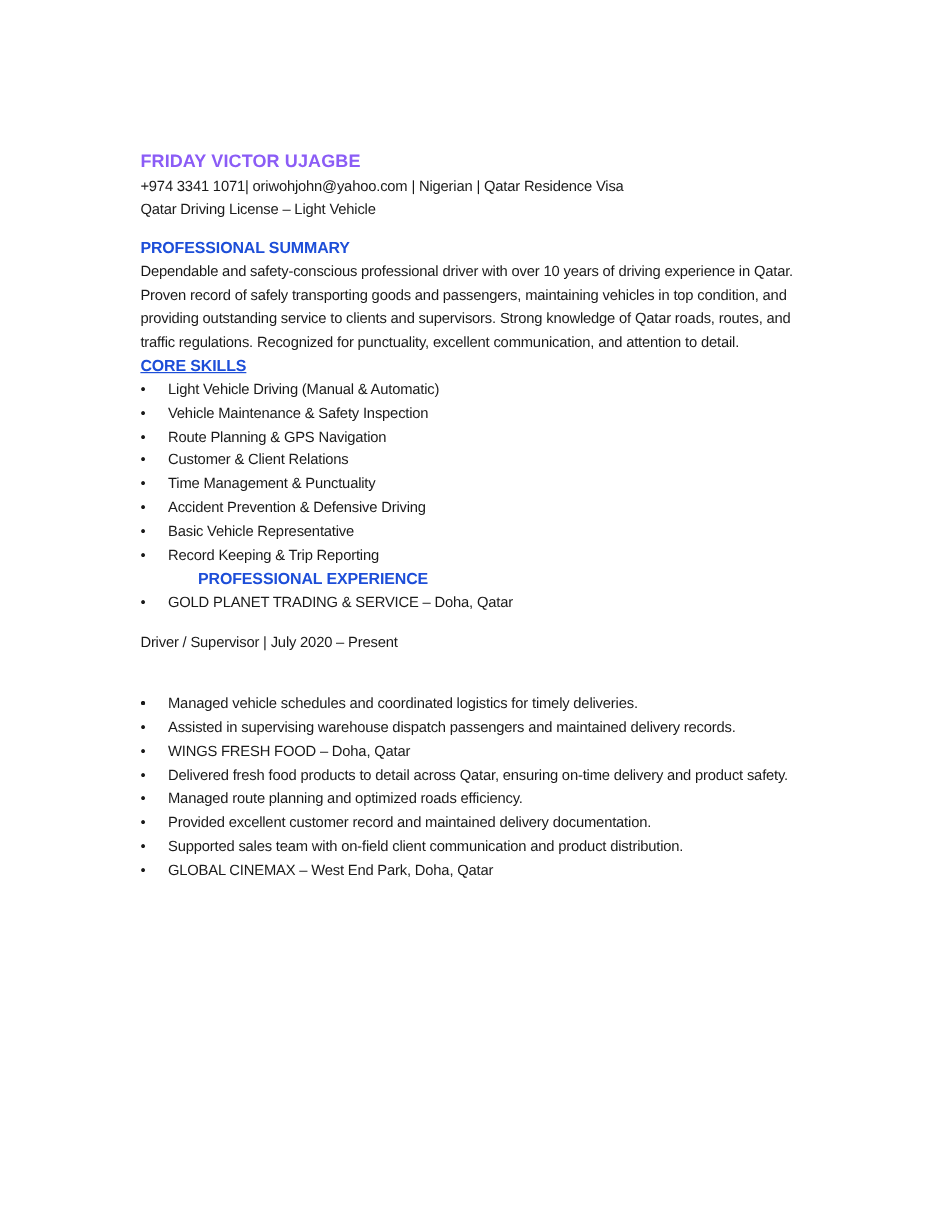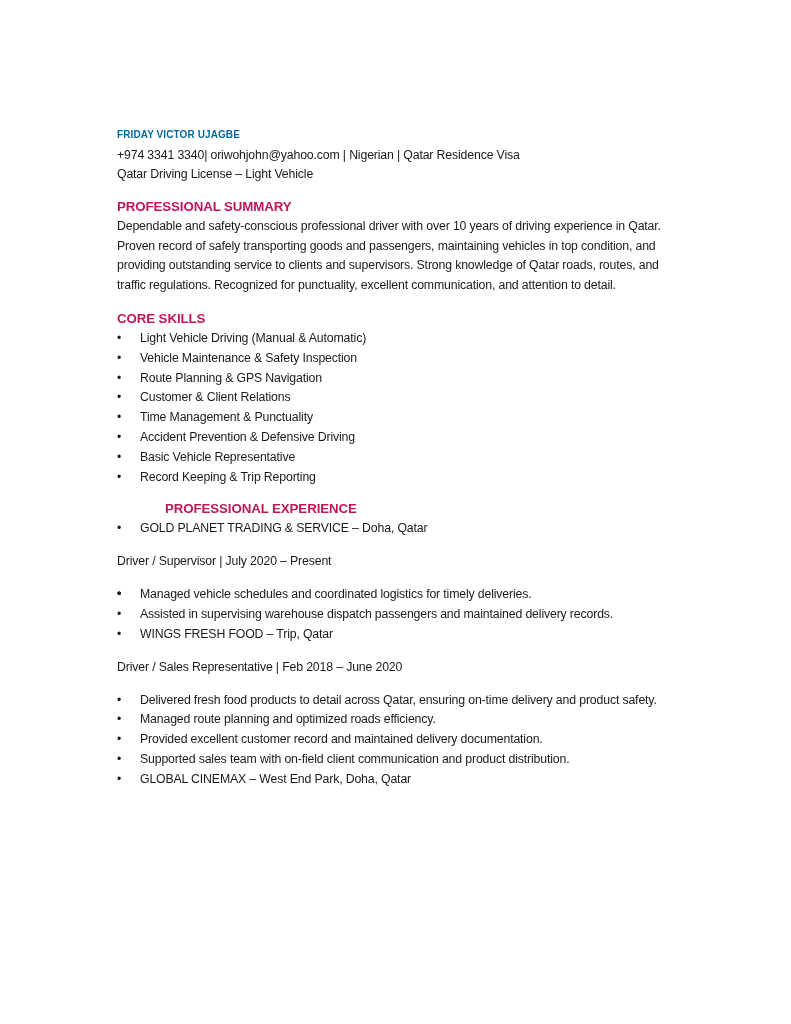--- a/index.html
+++ b/index.html
@@ -4,77 +4,76 @@
 <style>
   html, body { margin: 0; padding: 0; background: #ffffff; }
   body {
     width: 791px; height: 1024px; position: relative; overflow: hidden;
     font-family: "Liberation Sans", "DejaVu Sans", sans-serif;
     color: #1a1a1a;
   }
   .page { position: absolute; left: 117px; top: 124px; width: 560px; }
   .name {
     font-family: "Liberation Sans", sans-serif;
-    font-weight: bold; font-size: 10px; color: #0369a1;
+    font-weight: bold; font-size: 15px; color: #8b5cf6;
     margin: 0; height: 22px; line-height: 22px; letter-spacing: 0.1px;
   }
   .contact { font-size: 12.3px; line-height: 19px; margin: 0; letter-spacing: -0.15px; }
   .heading {
-    font-weight: bold; font-size: 13.3px; color: #be185d;
+    font-weight: bold; font-size: 13.3px; color: #1d4ed8;
     margin: 0; line-height: 20px; letter-spacing: -0.1px;
   }
   .para { font-size: 12.3px; line-height: 19.5px; margin: 0; letter-spacing: -0.15px; }
   ul.blist { list-style: none; margin: 0; padding: 0; }
   ul.blist li {
     position: relative; padding-left: 23px;
     font-size: 12.3px; line-height: 19.8px; letter-spacing: -0.15px;
   }
   ul.blist li .bullet {
     position: absolute; left: 0; top: 0; width: 10px; text-align: left;
   }
   .role { font-size: 12.3px; line-height: 19px; margin: 0; letter-spacing: -0.15px; }
 </style>
 </head>
 <body>
 
 <div class="page">
 
   <h1 class="name">FRIDAY VICTOR UJAGBE</h1>
-  <p class="contact">+974 3341 3340| oriwohjohn@yahoo.com | Nigerian | Qatar Residence Visa</p>
+  <p class="contact">+974 3341 1071| oriwohjohn@yahoo.com | Nigerian | Qatar Residence Visa</p>
   <p class="contact">Qatar Driving License – Light Vehicle</p>
 
   <h2 class="heading" style="margin-top:13px;">PROFESSIONAL SUMMARY</h2>
   <p class="para">Dependable and safety-conscious professional driver with over 10 years of driving experience in Qatar. Proven record of safely transporting goods and passengers, maintaining vehicles in top condition, and providing outstanding service to clients and supervisors. Strong knowledge of Qatar roads, routes, and traffic regulations. Recognized for punctuality, excellent communication, and attention to detail.</p>
 
-  <h2 class="heading" style="margin-top:14px;">CORE SKILLS</h2>
+  <h2 class="heading" style="text-decoration:underline;">CORE SKILLS</h2>
   <ul class="blist">
     <li><span class="bullet">•</span><span>Light Vehicle Driving (Manual &amp; Automatic)</span></li>
     <li><span class="bullet">•</span><span>Vehicle Maintenance &amp; Safety Inspection</span></li>
     <li><span class="bullet">•</span><span>Route Planning &amp; GPS Navigation</span></li>
     <li><span class="bullet">•</span><span>Customer &amp; Client Relations</span></li>
     <li><span class="bullet">•</span><span>Time Management &amp; Punctuality</span></li>
     <li><span class="bullet">•</span><span>Accident Prevention &amp; Defensive Driving</span></li>
     <li><span class="bullet">•</span><span>Basic Vehicle Representative</span></li>
     <li><span class="bullet">•</span><span>Record Keeping &amp; Trip Reporting</span></li>
   </ul>
 
-  <h2 class="heading" style="margin-top:12px;padding-left:48px;">PROFESSIONAL EXPERIENCE</h2>
+  <h2 class="heading" style="padding-left:48px;">PROFESSIONAL EXPERIENCE</h2>
 
   <ul class="blist">
     <li><span class="bullet">•</span><span>GOLD PLANET TRADING &amp; SERVICE – Doha, Qatar</span></li>
   </ul>
-  <p class="role" style="margin-top:13px; margin-bottom:14px;">Driver / Supervisor | July 2020 – Present</p>
+  <p class="role" style="margin-top:13px; margin-bottom:32px;">Driver / Supervisor | July 2020 – Present</p>
   <ul class="blist">
     <li><span class="bullet">•</span></li>
     <li><span class="bullet">•</span></li>
     <li><span class="bullet">•</span><span>Managed vehicle schedules and coordinated logistics for timely deliveries.</span></li>
     <li><span class="bullet">•</span><span>Assisted in supervising warehouse dispatch passengers and maintained delivery records.</span></li>
-    <li><span class="bullet">•</span><span>WINGS FRESH FOOD – Trip, Qatar</span></li>
+    <li><span class="bullet">•</span><span>WINGS FRESH FOOD – Doha, Qatar</span></li>
   </ul>
-  <p class="role" style="margin-top:13px; margin-bottom:14px;">Driver / Sales Representative | Feb 2018 – June 2020</p>
   <ul class="blist">
     <li><span class="bullet">•</span><span>Delivered fresh food products to detail across Qatar, ensuring on-time delivery and product safety.</span></li>
     <li><span class="bullet">•</span><span>Managed route planning and optimized roads efficiency.</span></li>
     <li><span class="bullet">•</span><span>Provided excellent customer record and maintained delivery documentation.</span></li>
     <li><span class="bullet">•</span><span>Supported sales team with on-field client communication and product distribution.</span></li>
     <li><span class="bullet">•</span><span>GLOBAL CINEMAX – West End Park, Doha, Qatar</span></li>
   </ul>
 
 </div>
 

